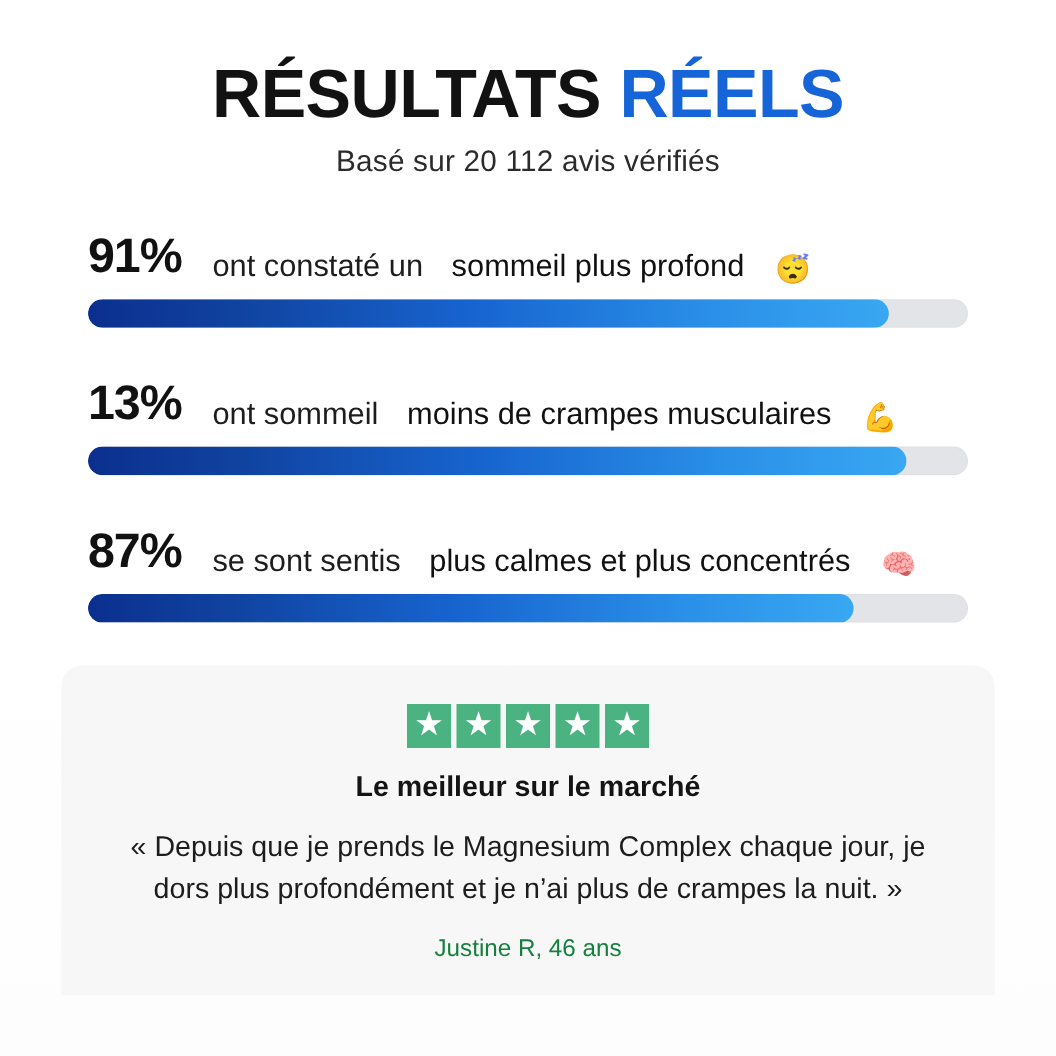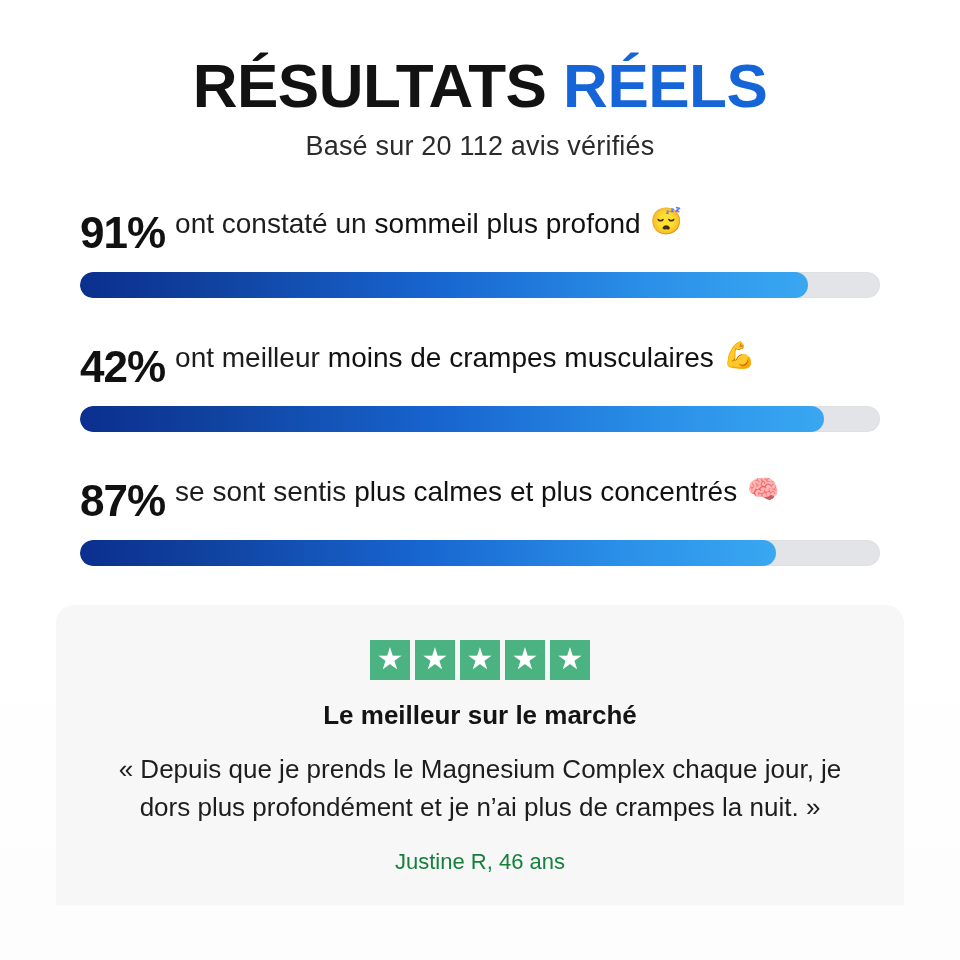--- a/index.html
+++ b/index.html
@@ -51,23 +51,24 @@
     margin-top: 46px;
     padding: 0 80px;
   }
   .stat {
     margin-bottom: 44px;
   }
   .stat:last-child { margin-bottom: 16px; }
 
   .stat-line {
     display: flex;
-    align-items: flex-start;
+    align-items: flex-end;
     white-space: nowrap;
     margin-bottom: 14px;
+    gap: 18px;
   }
   .pct {
     font-size: 44px;
     font-weight: 700;
     letter-spacing: -1px;
     color: #111111;
     margin-right: 10px;
   }
   .pre {
     font-size: 28px;
@@ -171,22 +172,22 @@
         <span class="bold">sommeil plus profond</span>
         <span class="emoji">😴</span>
       </div>
       <div class="bar-track">
         <div class="bar-fill" style="width:91%"></div>
       </div>
     </div>
 
     <div class="stat">
       <div class="stat-line">
-        <span class="pct">42%</span>
-        <span class="pre">ont meilleur</span>
+        <span class="pct">13%</span>
+        <span class="pre">ont sommeil</span>
         <span class="bold">moins de crampes musculaires</span>
         <span class="emoji">💪</span>
       </div>
       <div class="bar-track">
         <div class="bar-fill" style="width:93%"></div>
       </div>
     </div>
 
     <div class="stat">
       <div class="stat-line">

